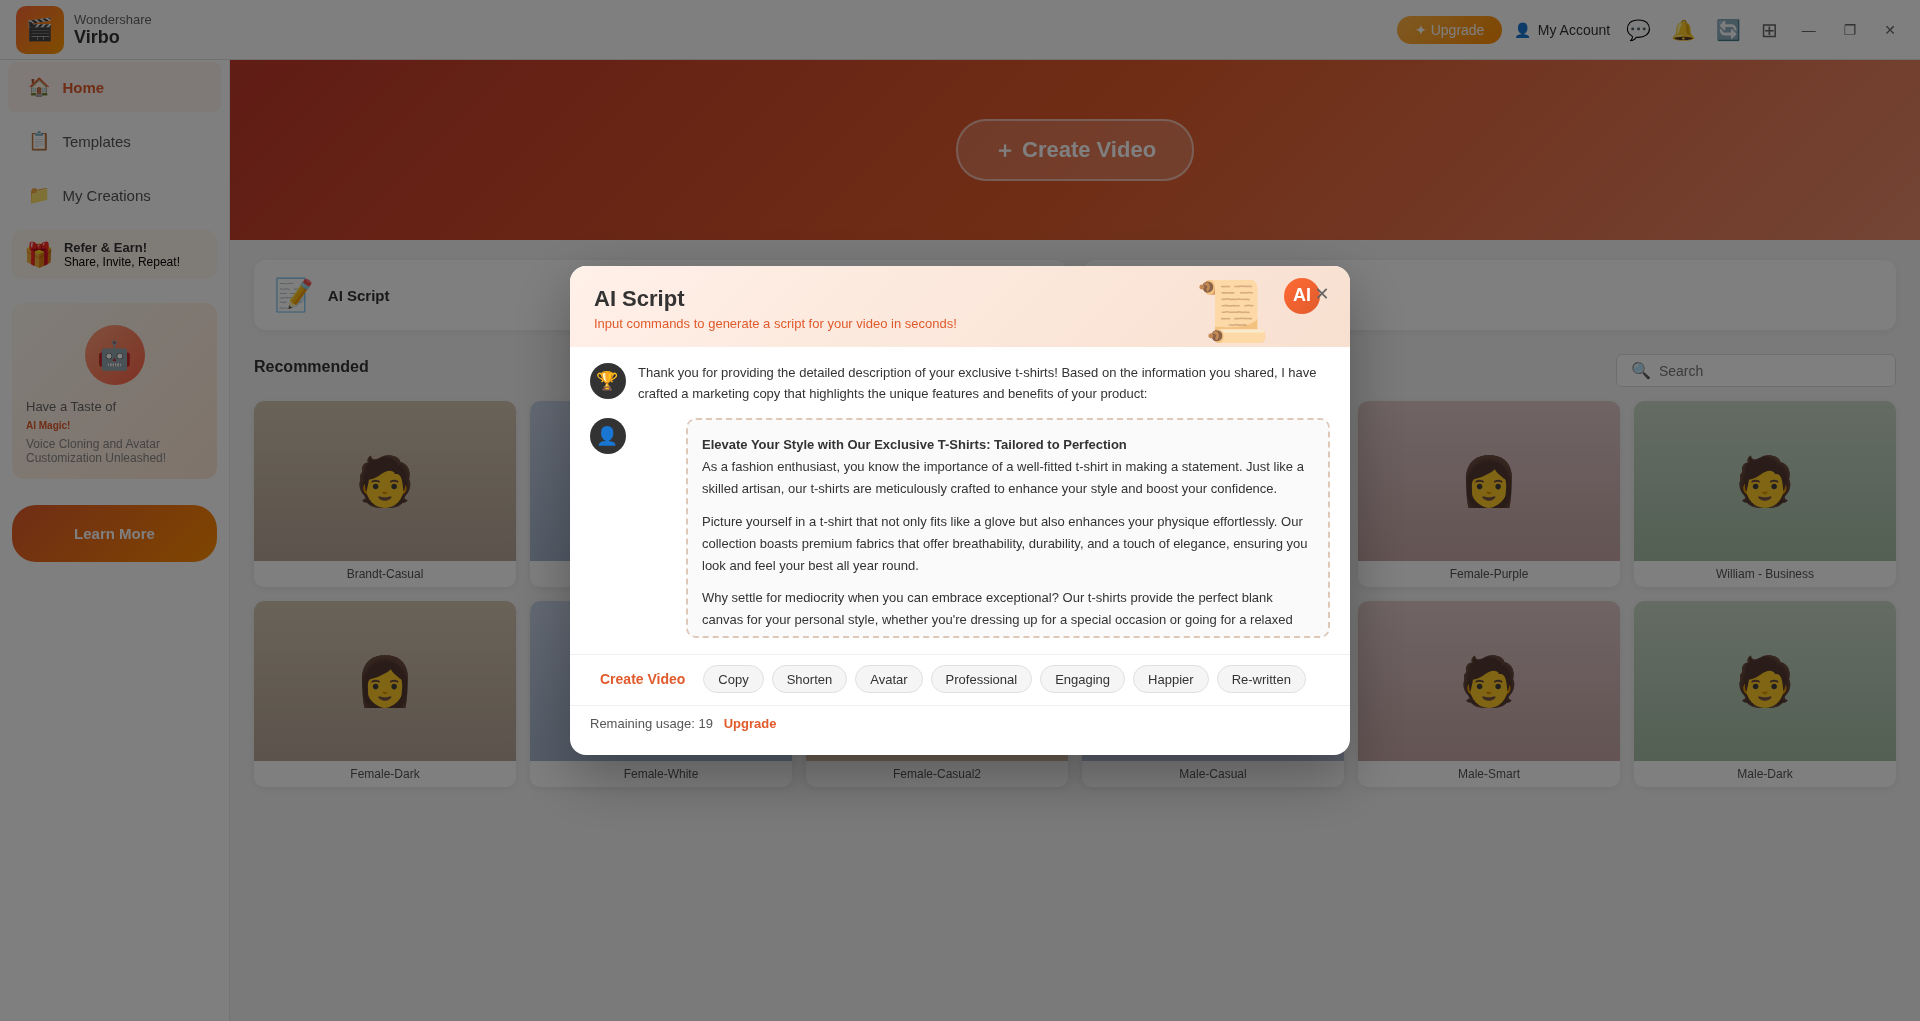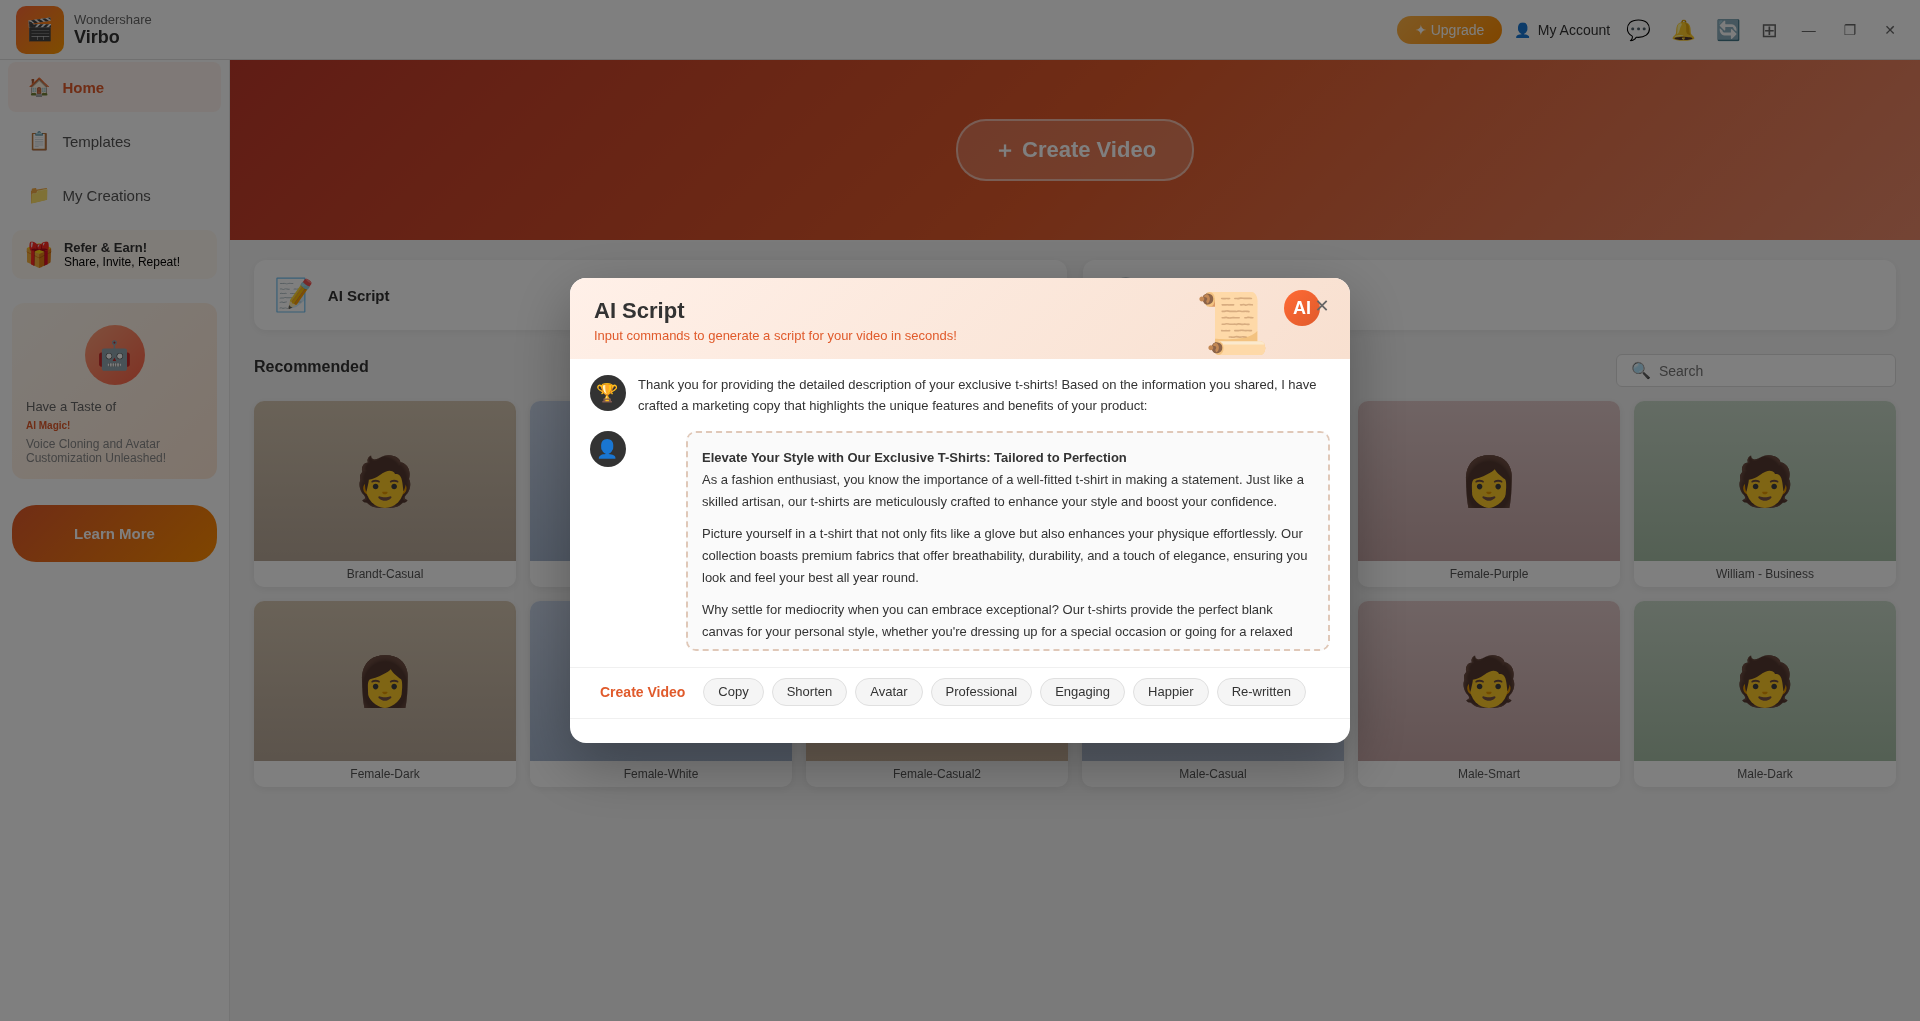--- a/index.html
+++ b/index.html
@@ -413,15 +413,20 @@
       <button class="action-btn">Copy</button>
       <button class="action-btn">Shorten</button>
       <button class="action-btn">Avatar</button>
       <button class="action-btn">Professional</button>
       <button class="action-btn">Engaging</button>
       <button class="action-btn">Happier</button>
       <button class="action-btn">Re-written</button>
     </div>
 
     <div class="modal-footer">
+      <div class="remaining">
+        <span>Remaining usage: 19</span>
+        &nbsp;
+        <span class="remaining-upgrade">Upgrade</span>
+      </div>
     </div>
   </div>
 </div>
 
 </body></html>

